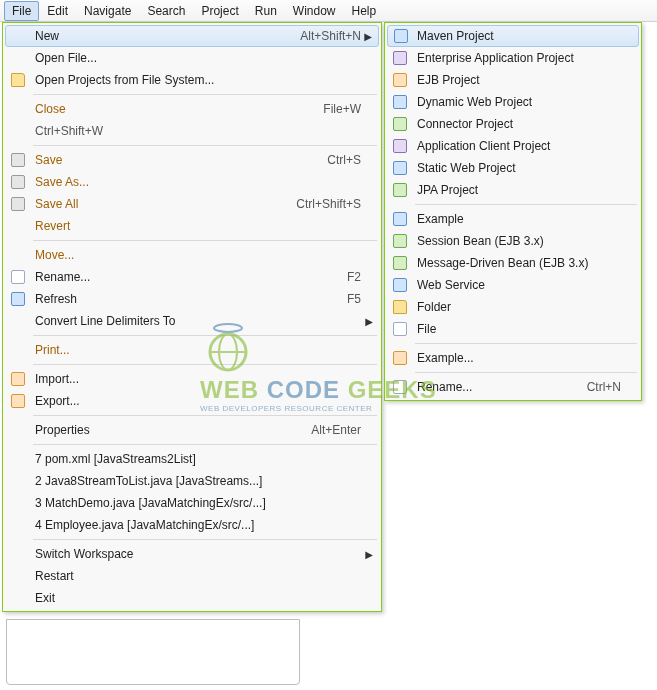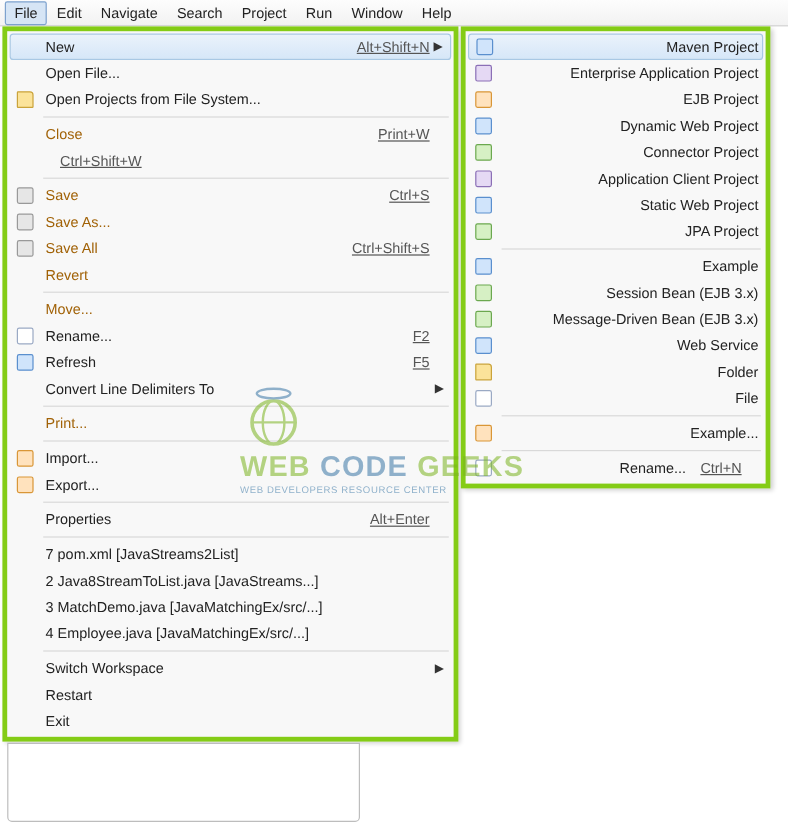--- a/index.html
+++ b/index.html
@@ -27,56 +27,53 @@
     }
     .menubar-item.active {
       background: #d6e5f5;
       border: 1px solid #7da2ce;
       padding: 2px 7px;
       border-radius: 2px;
     }
     .dropdown {
       position: absolute;
       background: #f8f8f8;
-      border: 4px solid #84cc16;
+      border: 1px solid #84cc16;
       box-shadow: 2px 2px 4px rgba(0,0,0,0.2);
       padding: 2px;
     }
     .file-menu {
       top: 22px;
       left: 2px;
       width: 380px;
     }
     .new-menu {
       top: 22px;
       left: 384px;
       width: 258px;
-      text-align: right;
     }
     .menu-row {
       display: flex;
       align-items: center;
       height: 22px;
       padding: 0 4px 0 30px;
       position: relative;
       cursor: default;
     }
     .menu-row.highlight {
       background: linear-gradient(#eaf2fb, #d6e7f8);
       border: 1px solid #a8c8e4;
       border-radius: 3px;
       padding: 0 3px 0 29px;
     }
     .menu-row .label { flex: 1; }
     .menu-row .shortcut {
       color: #555;
-      margin-left: 12px;
       padding-right: 14px;
       white-space: nowrap;
-      text-decoration: underline;
     }
     .menu-row .arrow {
       position: absolute;
       right: 6px;
       font-size: 10px;
       color: #333;
     }
     .menu-row .icon {
       position: absolute;
       left: 4px;
@@ -174,21 +171,21 @@
     </div>
     <div class="menu-row">
       <span class="icon">
         <span class="ic ic-folder"></span>
       </span>
       <span class="label">Open Projects from File System...</span>
     </div>
     <div class="menu-sep"></div>
     <div class="menu-row">
       <span class="label disabled">Close</span>
-      <span class="shortcut disabled">Print+W</span>
+      <span class="shortcut disabled">File+W</span>
     </div>
     <div class="menu-row">
       <span class="shortcut disabled">Ctrl+Shift+W</span>
     </div>
     <div class="menu-sep"></div>
     <div class="menu-row">
       <span class="icon">
         <span class="ic ic-gray"></span>
       </span>
       <span class="label disabled">Save</span>

